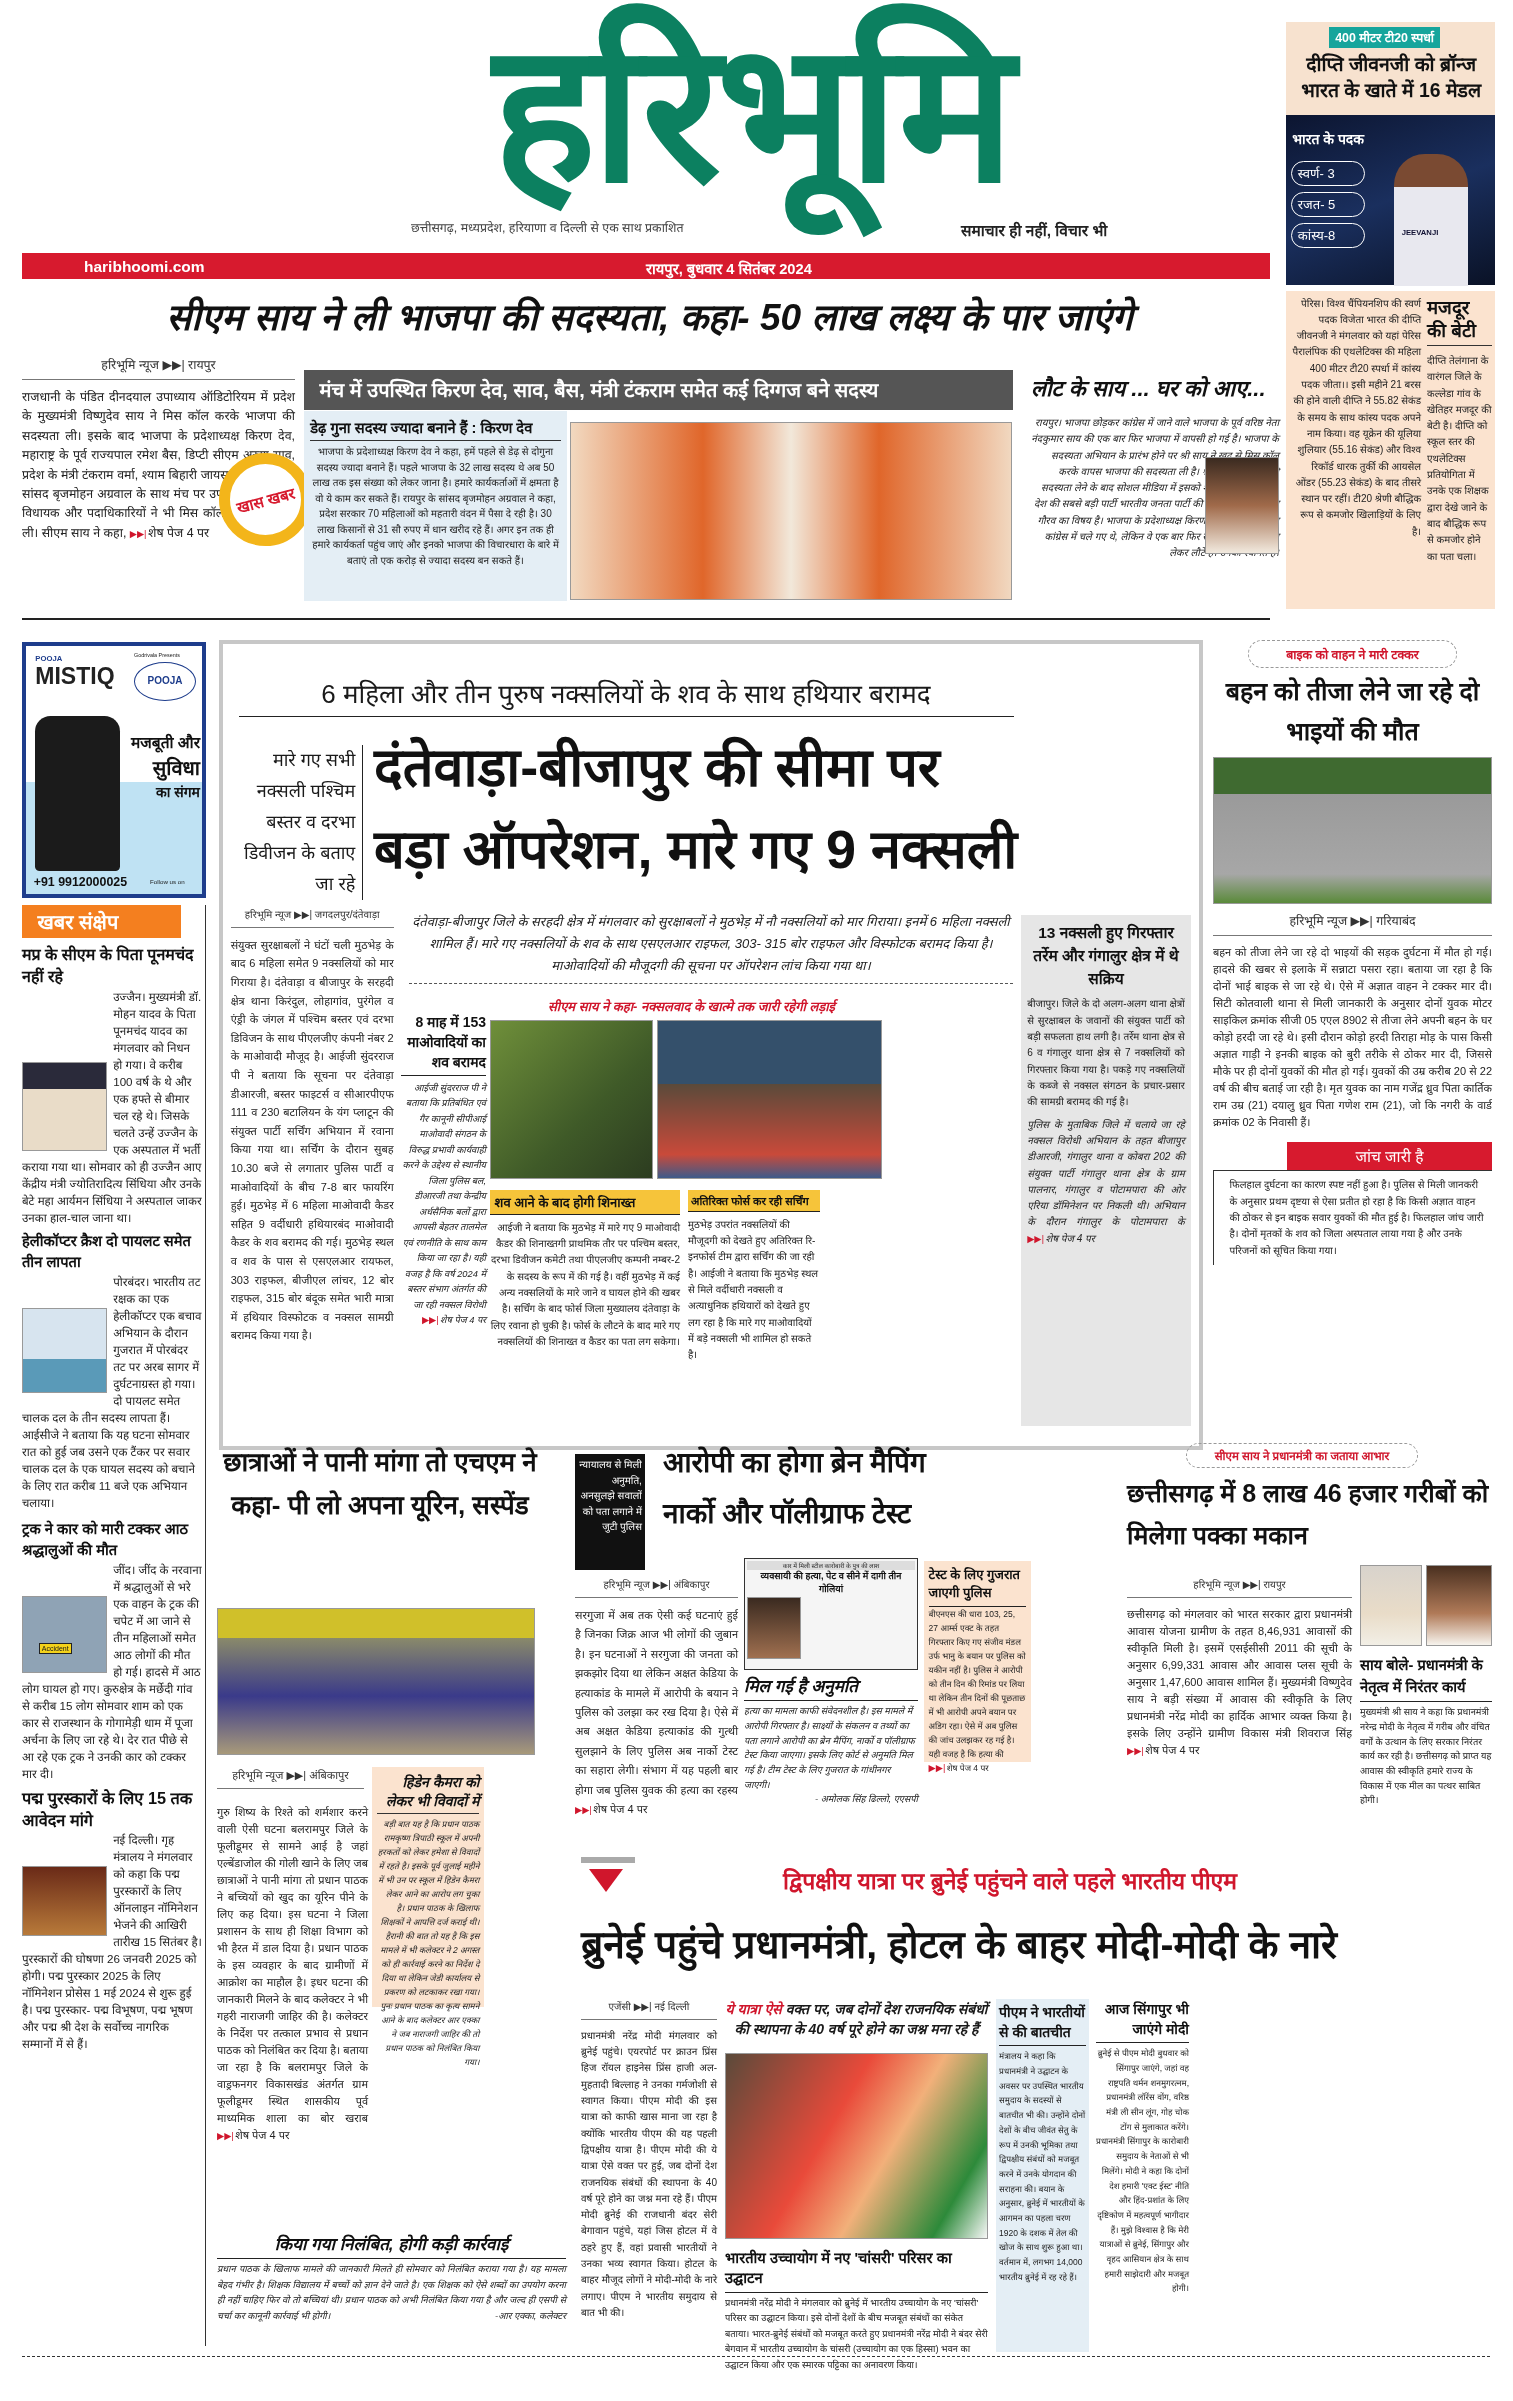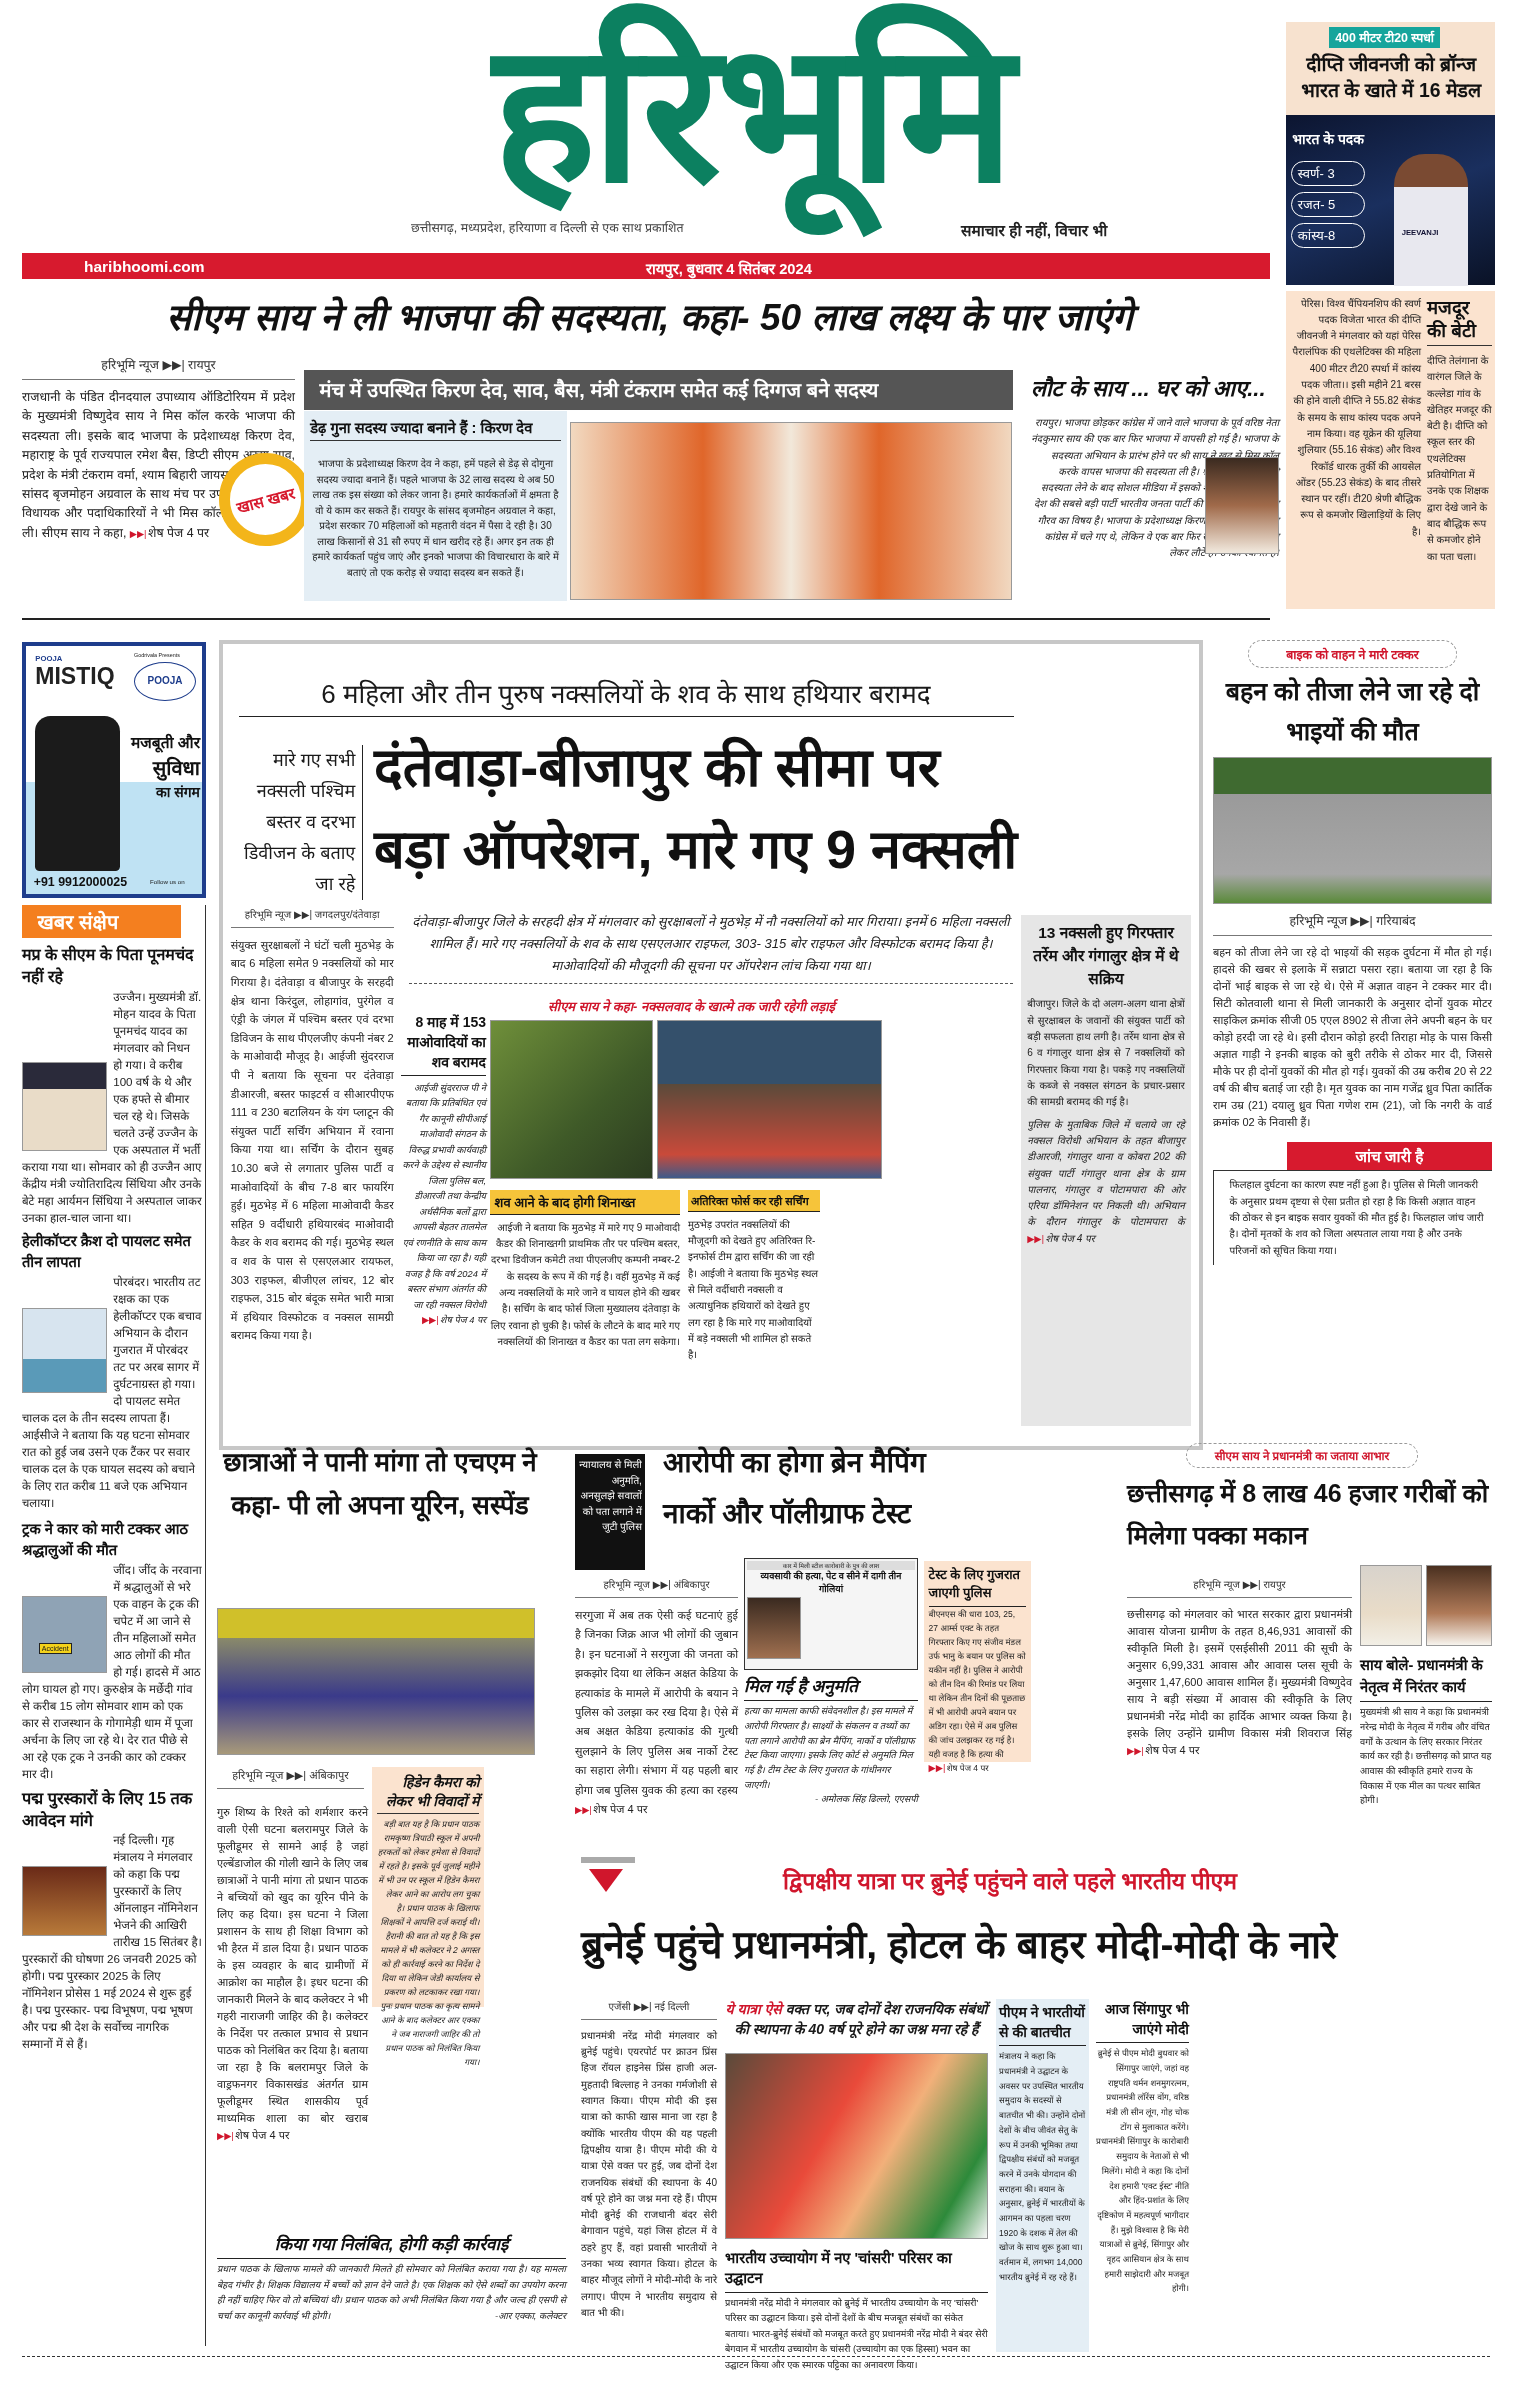--- a/index.html
+++ b/index.html
@@ -54,21 +54,21 @@
     <span>राजधानी के पंडित दीनदयाल उपाध्याय ऑडिटोरियम में प्रदेश के मुख्यमंत्री विष्णुदेव साय ने मिस कॉल करके भाजपा की सदस्यता ली। इसके बाद भाजपा के प्रदेशाध्यक्ष किरण देव, महाराष्ट्र के पूर्व राज्यपाल रमेश बैस, डिप्टी सीएम अरुण साव, प्रदेश के मंत्री टंकराम वर्मा, श्याम बिहारी जायसवाल, रायपुर के सांसद बृजमोहन अग्रवाल के साथ मंच पर उपस्थित भाजपा के विधायक और पदाधिकारियों ने भी मिस कॉल करके सदस्यता ली। सीएम साय ने कहा,</span>
     <span class="more">शेष पेज 4 पर</span>
   </div>
 </div>
 <div class="abs" style="left:219px;top:453px;width:93px;height:93px;border-radius:50%;border:11px solid #f3b51a;background:#fff;display:flex;align-items:center;justify-content:center">
   <span style="color:#d71a2e;font-weight:bold;font-size:15.5px;transform:rotate(-15deg)">खास खबर</span>
 </div>
 
 <div class="abs" style="left:304px;top:370px;width:709px;height:40px;background:#555;color:#fff;font-size:20px;font-weight:bold;line-height:40px;padding-left:15.5px">मंच में उपस्थित किरण देव, साव, बैस, मंत्री टंकराम समेत कई दिग्गज बने सदस्य</div>
 <div class="abs blue" style="left:304px;top:411px;width:263px;height:190px;padding:6.2px">
-  <div class="h rule" style="font-size:14.7px;padding-bottom:3.1px;margin-bottom:15px">डेढ़ गुना सदस्य ज्यादा बनाने हैं : किरण देव</div>
+  <div class="h rule" style="font-size:14.7px;padding-bottom:3.1px;margin-bottom:3px">डेढ़ गुना सदस्य ज्यादा बनाने हैं : किरण देव</div>
   <div class="txt sm" style="text-align:center;font-size:10px;line-height:15.5px">भाजपा के प्रदेशाध्यक्ष किरण देव ने कहा, हमें पहले से डेढ़ से दोगुना सदस्य ज्यादा बनाने हैं। पहले भाजपा के 32 लाख सदस्य थे अब 50 लाख तक इस संख्या को लेकर जाना है। हमारे कार्यकर्ताओं में क्षमता है वो ये काम कर सकते हैं। रायपुर के सांसद बृजमोहन अग्रवाल ने कहा, प्रदेश सरकार 70 महिलाओं को महतारी वंदन में पैसा दे रही है। 30 लाख किसानों से 31 सौ रुपए में धान खरीद रहे हैं। अगर इन तक ही हमारे कार्यकर्ता पहुंच जाएं और इनको भाजपा की विचारधारा के बारे में बताएं तो एक करोड़ से ज्यादा सदस्य बन सकते हैं।</div>
 </div>
 <div class="abs photo" style="left:570px;top:422px;width:442px;height:178px;background:linear-gradient(90deg,#f2d9c0,#e0662a 30%,#f2e8da 50%,#e0662a 70%,#f1d8c0)"></div>
 
 <div class="abs h" style="left:1031px;top:372px;width:248px;font-size:22px;font-style:italic">लौट के साय ... घर को आए...</div>
 <div class="abs txt sm ital" style="left:1031px;top:415px;width:248px;font-size:10px;line-height:16.3px;text-align:right">रायपुर। भाजपा छोड़कर कांग्रेस में जाने वाले भाजपा के पूर्व वरिष्ठ नेता नंदकुमार साय की एक बार फिर भाजपा में वापसी हो गई है। भाजपा के सदस्यता अभियान के प्रारंभ होने पर श्री साय ने खुद से मिस कॉल करके वापस भाजपा की सदस्यता ली है। श्री साय ने भाजपा की सदस्यता लेने के बाद सोशल मीडिया में इसको शेयर करते हुए लिखा, देश की सबसे बड़ी पार्टी भारतीय जनता पार्टी की सदस्यता ग्रहण करना गौरव का विषय है। भाजपा के प्रदेशाध्यक्ष किरण देव ने कहा, श्री साय कांग्रेस में चले गए थे, लेकिन वे एक बार फिर से भाजपा में सदस्यता लेकर लौटे हैं। उनका स्वागत है।</div>
 <div class="abs photo" style="left:1205px;top:457px;width:74px;height:97px;background:linear-gradient(#3a2a20,#a06a4a 50%,#f2eadf)"></div>
 
 <div class="abs peach" style="left:1286px;top:291px;width:209px;height:318px;padding:4.6px">
   <div class="txt sm" style="position:absolute;left:3.1px;top:4.6px;width:132px;font-size:10px;line-height:16.3px;text-align:right">पेरिस। विश्व चैंपियनशिप की स्वर्ण पदक विजेता भारत की दीप्ति जीवनजी ने मंगलवार को यहां पेरिस पैरालंपिक की एथलेटिक्स की महिला 400 मीटर टी20 स्पर्धा में कांस्य पदक जीता।। इसी महीने 21 बरस की होने वाली दीप्ति ने 55.82 सेकंड के समय के साथ कांस्य पदक अपने नाम किया। वह यूक्रेन की यूलिया शुलियार (55.16 सेकंड) और विश्व रिकॉर्ड धारक तुर्की की आयसेल ओंडर (55.23 सेकंड) के बाद तीसरे स्थान पर रहीं। टी20 श्रेणी बौद्धिक रूप से कमजोर खिलाड़ियों के लिए है।</div>
@@ -160,21 +160,21 @@
     </div>
   </div>
 </div>
 
 <div class="abs" style="left:1213px;top:640px;width:279px">
   <div style="margin:0 auto;width:209px;border:0.8px dashed #999;border-radius:15.5px;text-align:center;color:#d0162c;font-weight:bold;font-size:12.4px;padding:4.6px">बाइक को वाहन ने मारी टक्कर</div>
   <div class="h" style="font-size:25px;line-height:40px;text-align:center;margin-top:3.1px">बहन को तीजा लेने जा रहे दो भाइयों की मौत</div>
   <div class="photo" style="margin-top:6.2px;height:147px;background:linear-gradient(#3f6a30 25%,#9a9a9a 25%,#a7a7a7 80%,#5a8a3a)"></div>
   <div class="dateline" style="margin-top:7.7px">हरिभूमि न्यूज ▶▶| गरियाबंद</div>
   <div class="txt sm" style="font-size:11px;line-height:17px">बहन को तीजा लेने जा रहे दो भाइयों की सड़क दुर्घटना में मौत हो गई। हादसे की खबर से इलाके में सन्नाटा पसरा रहा। बताया जा रहा है कि दोनों भाई बाइक से जा रहे थे। ऐसे में अज्ञात वाहन ने टक्कर मार दी। सिटी कोतवाली थाना से मिली जानकारी के अनुसार दोनों युवक मोटर साइकिल क्रमांक सीजी 05 एएल 8902 से तीजा लेने अपनी बहन के घर कोड़ो हरदी जा रहे थे। इसी दौरान कोड़ो हरदी तिराहा मोड़ के पास किसी अज्ञात गाड़ी ने इनकी बाइक को बुरी तरीके से ठोकर मार दी, जिससे मौके पर ही दोनों युवकों की मौत हो गई। युवकों की उम्र करीब 20 से 22 वर्ष की बीच बताई जा रही है। मृत युवक का नाम गजेंद्र ध्रुव पिता कार्तिक राम उम्र (21) दयालु ध्रुव पिता गणेश राम (21), जो कि नगरी के वार्ड क्रमांक 02 के निवासी हैं।</div>
-  <div style="margin:11px 0 0 74px;background:#d71a2e;color:#fff;font-weight:bold;font-size:15.5px;text-align:center;padding:3.1px">जांच जारी है</div>
+  <div style="margin:11px 0 0 74px;background:#d71a2e;color:#fff;font-weight:normal;font-size:15.5px;text-align:center;padding:3.1px">जांच जारी है</div>
   <div class="txt sm" style="border-left:0.8px solid #333;border-top:0.8px solid #333;padding:6.2px 6.2px 6.2px 15.5px;font-size:10px;line-height:16.3px;text-align:left">फिलहाल दुर्घटना का कारण स्पष्ट नहीं हुआ है। पुलिस से मिली जानकरी के अनुसार प्रथम दृष्टया से ऐसा प्रतीत हो रहा है कि किसी अज्ञात वाहन की ठोकर से इन बाइक सवार युवकों की मौत हुई है। फिलहाल जांच जारी है। दोनों मृतकों के शव को जिला अस्पताल लाया गया है और उनके परिजनों को सूचित किया गया।</div>
 </div>
 
 <div class="abs h" style="left:221px;top:1441px;width:318px;font-size:26px;line-height:43px;text-align:center">छात्राओं ने पानी मांगा तो एचएम ने कहा- पी लो अपना यूरिन, सस्पेंड</div>
 <div class="abs photo" style="left:217px;top:1608px;width:318px;height:147px;background:linear-gradient(#d0c02a 20%,#8a8a6a 20%,#3a3a8a 60%,#a89a7a)"></div>
 <div class="abs" style="left:217px;top:1767px;width:147px">
   <div class="dateline" style="font-size:11px">हरिभूमि न्यूज ▶▶| अंबिकापुर</div>
 </div>
 <div class="abs txt sm" style="left:217px;top:1804px;width:151px;font-size:11px;line-height:17px">
   <span>गुरु शिष्य के रिश्ते को शर्मशार करने वाली ऐसी घटना बलरामपुर जिले के फूलीडूमर से सामने आई है जहां एल्बेंडाजोल की गोली खाने के लिए जब छात्राओं ने पानी मांगा तो प्रधान पाठक ने बच्चियों को खुद का यूरिन पीने के लिए कह दिया। इस घटना ने जिला प्रशासन के साथ ही शिक्षा विभाग को भी हैरत में डाल दिया है। प्रधान पाठक के इस व्यवहार के बाद ग्रामीणों में आक्रोश का माहौल है। इधर घटना की जानकारी मिलने के बाद कलेक्टर ने भी गहरी नाराजगी जाहिर की है। कलेक्टर के निर्देश पर तत्काल प्रभाव से प्रधान पाठक को निलंबित कर दिया है। बताया जा रहा है कि बलरामपुर जिले के वाड्रफनगर विकासखंड अंतर्गत ग्राम फूलीडूमर स्थित शासकीय पूर्व माध्यमिक शाला का बोर खराब</span>

